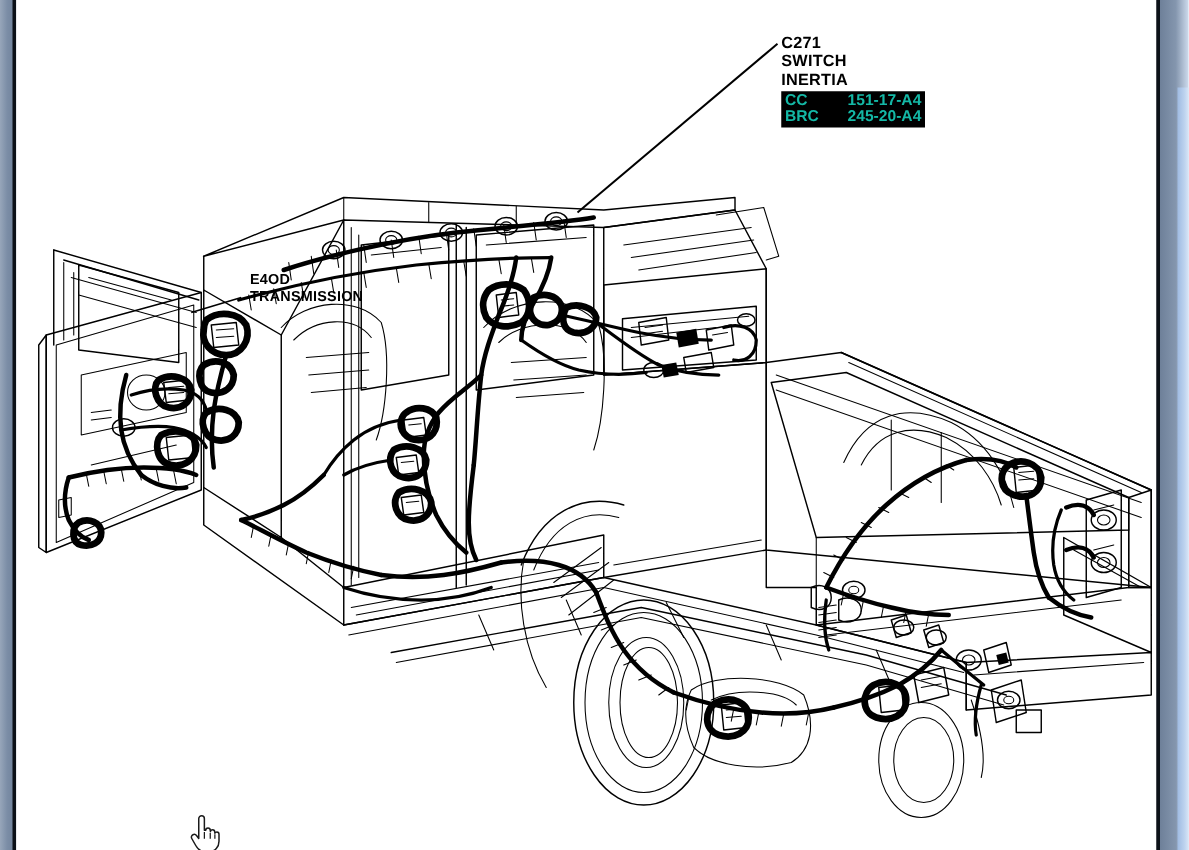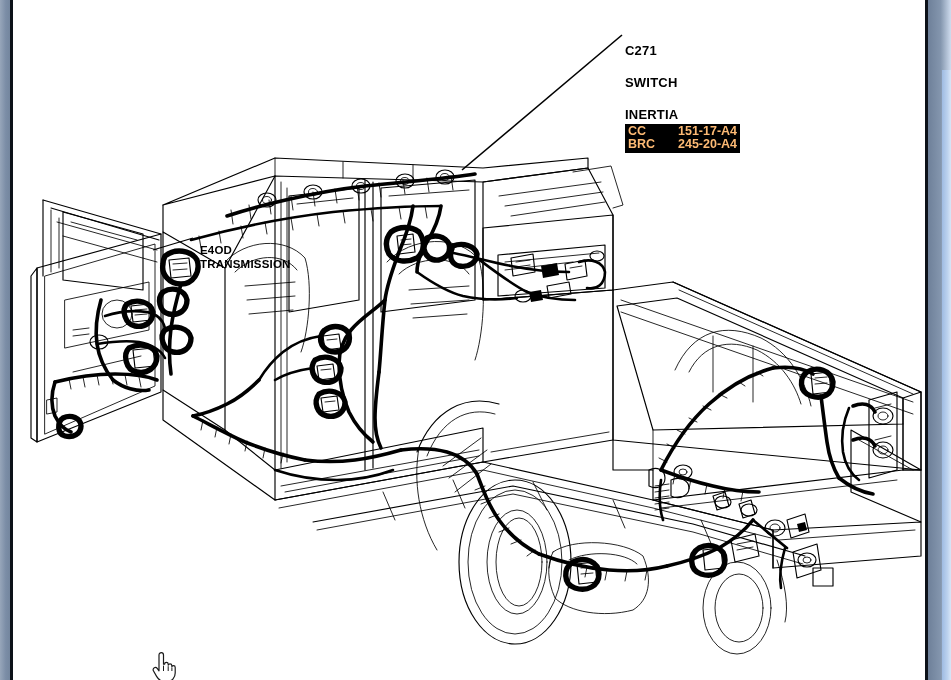--- a/index.html
+++ b/index.html
@@ -38,33 +38,33 @@
   #diagram-canvas{position:absolute;left:0;top:0;width:912px;height:680px;}
   #diagram-canvas svg{display:block;width:100%;height:100%;}
 
   
   .callout{position:absolute;color:#000;}
   .callout .line{
     font-weight:bold;letter-spacing:.2px;white-space:nowrap;
   }
 
   #callout-c271{left:612px;top:26px;}
-  #callout-c271 .line{font-size:13px;line-height:15px;margin-top:17px;}
+  #callout-c271 .line{font-size:13px;line-height:15px;}
   #partbox{
-    margin-top:2px;background:#000;color:#fdba74;display:inline-block;
+    margin-top:2px;background:#000;color:#14b8a6;display:inline-block;
     padding:1px 3px 2px 3px;
   }
   #partbox .row{
     display:flex;font-size:12.5px;line-height:13px;font-weight:bold;
     white-space:nowrap;
   }
   #partbox .code{display:inline-block;width:34px;}
   #partbox .num{display:inline-block;margin-left:16px;}
 
-  #callout-e4od{left:187px;top:243px;}
+  #callout-e4od{left:187px;top:217px;}
   #callout-e4od .line{font-size:11.5px;line-height:14px;}
 
   
   #cursor{position:absolute;left:150px;top:652px;width:26px;height:30px;}
 </style>
 </head>
 <body>
 
 <div id="viewport">
 

